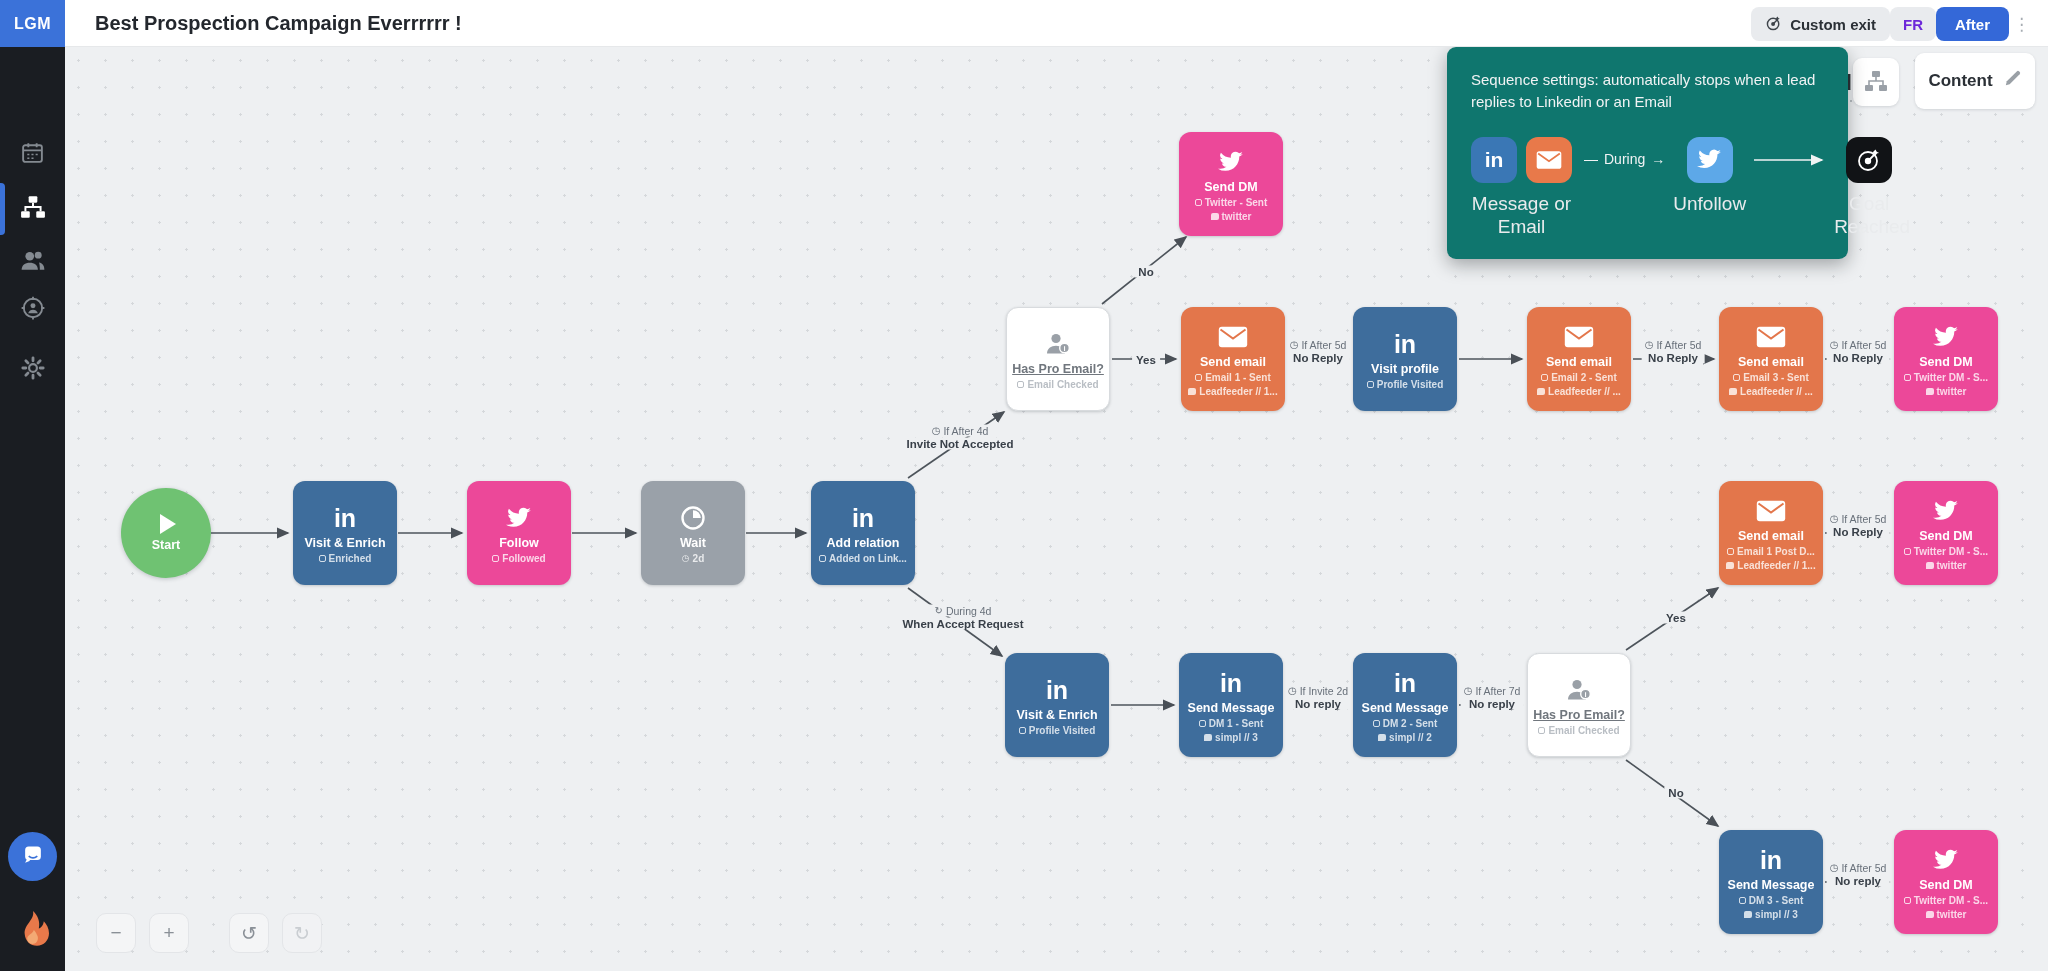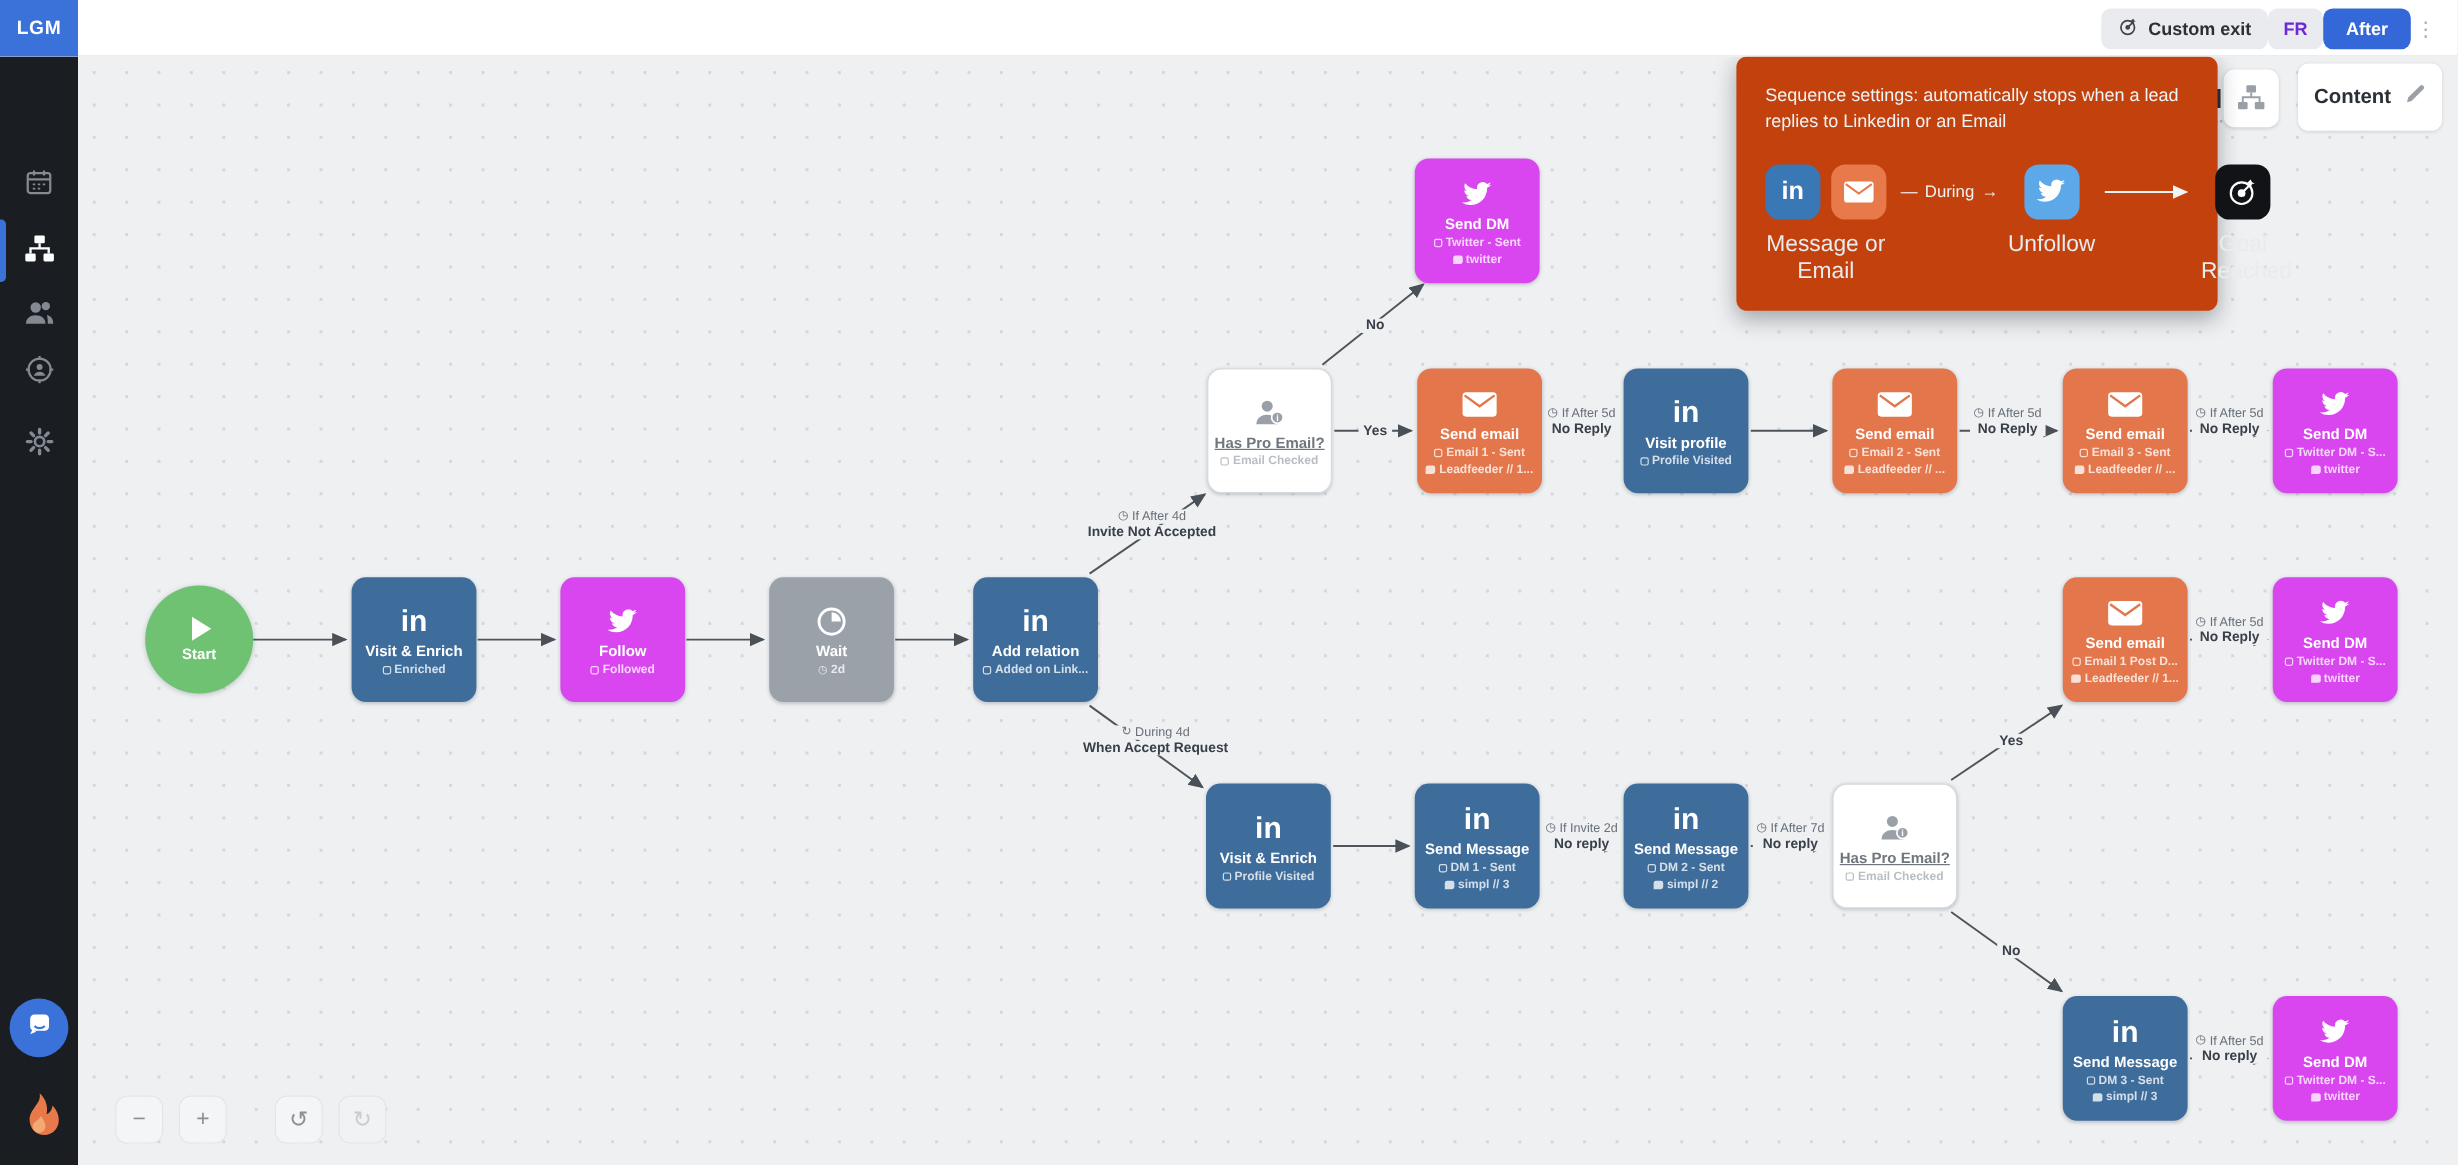--- a/index.html
+++ b/index.html
@@ -26,21 +26,21 @@
   
   .canvas { position:absolute; left:65px; top:47px; width:1983px; height:924px;
     background-color:#eef0f2;
     background-image:radial-gradient(#d5d8db 1.3px, transparent 1.3px);
     background-size:27px 27px; z-index:1; }
   .edges { position:absolute; left:0; top:0; width:2048px; height:971px; z-index:2; pointer-events:none; }
 
   
   .node { position:absolute; width:104px; height:104px; border-radius:12px; display:flex; flex-direction:column; align-items:center; justify-content:center; color:#fff; text-align:center; z-index:4; box-shadow:0 1px 3px rgba(40,50,60,.22); cursor:pointer; }
   .nb  { background:#3e6d9c; }
-  .nlb { background:#d946ef; }
+  .nlb { background:#ec4899; }
   .no  { background:#e3764b; }
   .ng  { background:#9aa1a9; }
   .nw  { background:#ffffff; border:1px solid #d8dbde; color:#8a9097; }
   .start { width:90px; height:90px; border-radius:50%; background:#6fc272; box-shadow:0 1px 4px rgba(40,50,60,.25); }
   .play { width:0; height:0; border-left:16px solid #fff; border-top:10px solid transparent; border-bottom:10px solid transparent; margin-bottom:4px; margin-left:4px; }
   .nic { height:32px; display:flex; align-items:center; justify-content:center; margin-bottom:2px; }
   .inlg { font-size:25px; font-weight:800; line-height:1; }
   .nt { font-size:12.5px; font-weight:700; }
   .nw .nt { color:#70767d; font-weight:700;text-decoration:underline; }
   .ns { font-size:10px; font-weight:600; color:rgba(255,255,255,.78); margin-top:3px; display:flex; align-items:center; justify-content:center; gap:3px; line-height:1.1; max-width:98px; }
@@ -54,21 +54,21 @@
   .cond { display:flex; align-items:center; justify-content:center; gap:3px; font-size:10.5px; color:#68707a; background:#eef0f2; padding:0 3px; white-space:nowrap; }
   .ci { font-size:10px; line-height:1; }
   .lab { font-size:11.5px; font-weight:700; color:#394049; background:#eef0f2; padding:0 4px; margin-top:1px; white-space:nowrap; }
 
   
   .build-label { position:absolute; left:1797px; top:70px; font-size:22px; font-weight:600; color:#2a2f35; z-index:5; padding-bottom:4px; border-bottom:2px dotted #b9bec3; cursor:pointer; }
   .map-btn { position:absolute; left:1853px; top:58px; width:46px; height:48px; background:#fff; border:none; border-radius:9px; box-shadow:0 1px 3px rgba(40,50,60,.15); display:flex; align-items:center; justify-content:center; z-index:6; cursor:pointer; }
   .content-btn { position:absolute; left:1915px; top:53px; width:120px; height:56px; background:#fff; border:none; border-radius:9px; box-shadow:0 1px 3px rgba(40,50,60,.15); display:flex; align-items:center; justify-content:center; gap:10px; font-size:17px; font-weight:600; color:#2b3036; z-index:6; cursor:pointer; font-family:inherit; }
 
   
-  .tooltip { position:absolute; left:1447px; top:47px; width:401px; min-height:190px; background:#c2410c; border-radius:9px; box-shadow:0 6px 18px rgba(20,25,30,.35); z-index:20; padding:22px 24px 20px 24px; color:#f1f3f4; }
+  .tooltip { position:absolute; left:1447px; top:47px; width:401px; min-height:190px; background:#0f766e; border-radius:9px; box-shadow:0 6px 18px rgba(20,25,30,.35); z-index:20; padding:22px 24px 20px 24px; color:#f1f3f4; }
   .tt-text { font-size:15px; line-height:1.45; }
   .tt-row { display:flex; align-items:flex-start; margin-top:24px; }
   .tt-icon { width:46px; height:46px; border-radius:12px; display:flex; align-items:center; justify-content:center; flex:none; }
   .tt-li { background:#3a77b5; color:#fff; font-size:21px; font-weight:800; }
   .tt-em { background:#e8794a; margin-left:9px; }
   .tt-tw { background:#5da8e8; }
   .tt-goal { background:#111316; }
   .tt-col { display:flex; flex-direction:column; align-items:center; }
   .tt-lbl { font-size:19px; color:#e9ebed; margin-top:9px; text-align:center; line-height:1.25; }
   .tt-reply { display:flex; align-items:center; gap:6px; font-size:14px; color:#f1f3f4; margin:14px 8px 0 12px; white-space:nowrap; }
@@ -551,20 +551,21 @@
             <path d="M20.5 3.5l1.2 2.3 2.4 1.1-2.7.5-.5 2.7-1.1-2.4-2.3-1.2z" fill="#fff"></path>
           </svg>
       </div>
       <div class="tt-lbl" style="max-width:70px">Goal Reached</div>
     </div>
   </div>
 </div>
 
 <div class="header">
   <div class="logo">LGM</div>
+  <div class="htitle">Best Prospection Campaign Everrrrrr !</div>
   <div class="hbtns">
     <button class="btn-gray">
       <span>
         <svg width="18" height="18" viewBox="0 0 20 20">
             <circle cx="9" cy="11" r="6.3" fill="none" stroke="#3f454b" stroke-width="1.6"></circle>
             <circle cx="9" cy="11" r="2.2" fill="#3f454b"></circle>
             <path d="M9 11 L14.5 5.5" stroke="#3f454b" stroke-width="1.6"></path>
             <path d="M14 2.8l.8 1.6 1.7.8-1.9.4-.4 1.9-.8-1.7-1.6-.8z" fill="#3f454b"></path>
           </svg>
       </span>

